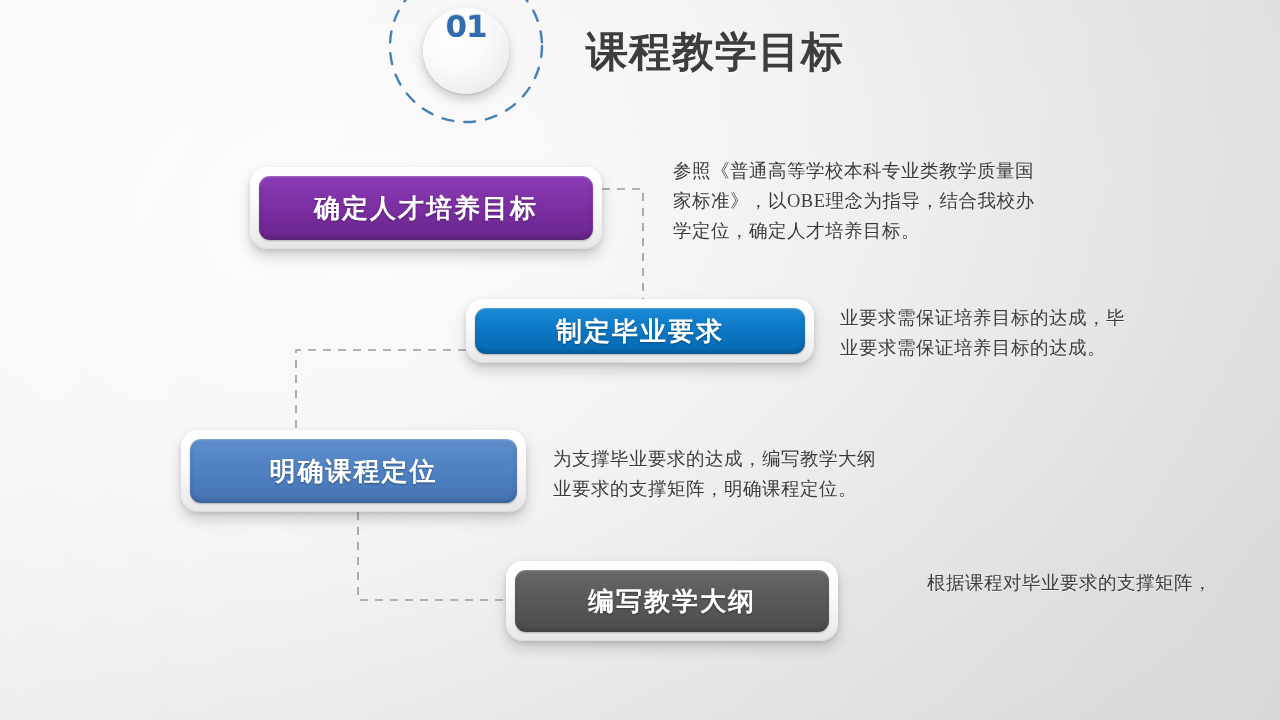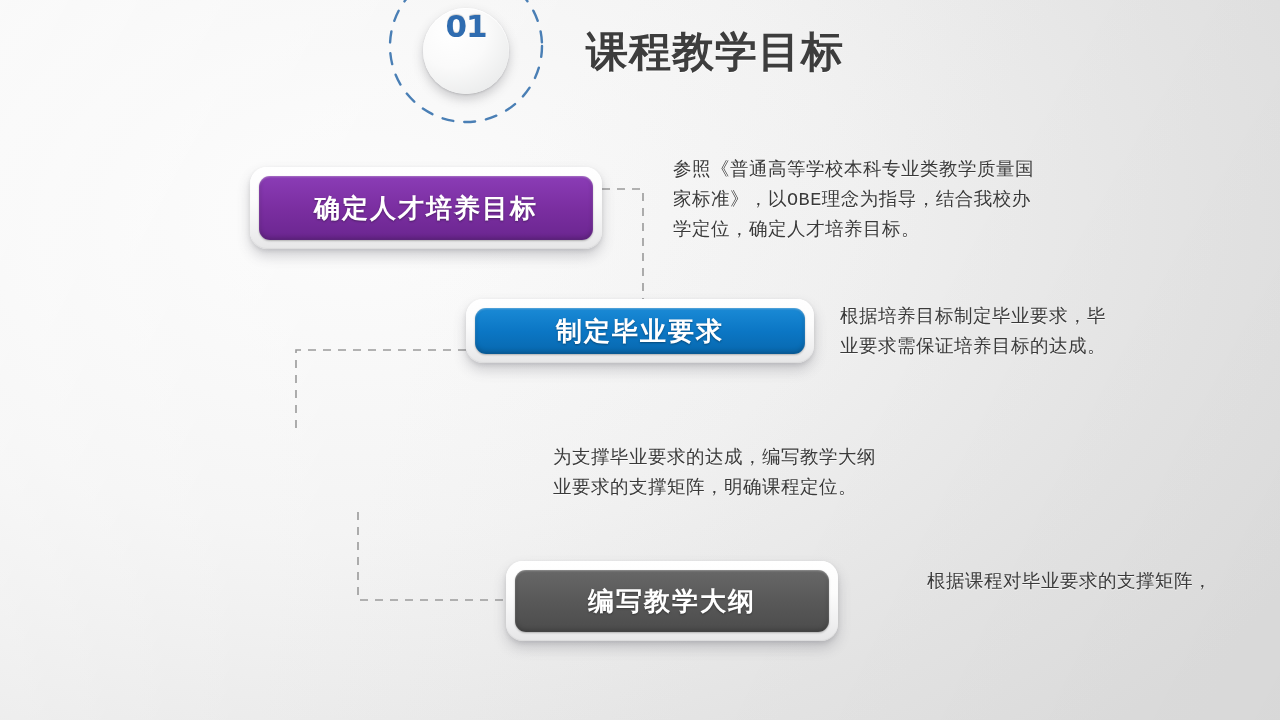--- a/index.html
+++ b/index.html
@@ -131,21 +131,21 @@
     font-weight: bold;
     letter-spacing: 2px;
     font-family: "DejaVu Sans", sans-serif;
     text-shadow: 0 1px 2px rgba(0,0,0,0.35);
     white-space: nowrap;
   }
 
   
   .desc {
     position: absolute;
-    font-family: Liberation Mono, monospace;
+    font-family: Liberation Serif, serif;
     font-size: 18.5px;
     line-height: 30px;
     color: #3a3a3a;
     letter-spacing: 0.5px;
     text-shadow: 0 1px 0 rgba(255,255,255,0.7);
   }
   .desc div { white-space: nowrap; }
 </style>
 </head>
 <body>
@@ -186,24 +186,29 @@
     <div>家标准》，以OBE理念为指导，结合我校办</div>
     <div>学定位，确定人才培养目标。</div>
   </div>
 
   <div class="pill" style="left:466px; top:299px; width:348px; height:64px;">
     <div class="pill-inner" style="background: linear-gradient(180deg,#1a8ad6 0%,#0b76c4 52%,#0868ae 100%);">
       <span class="pill-label">制定毕业要求</span>
     </div>
   </div>
   <div class="desc" style="left:840px; top:303px; width:330px;">
-    <div>根据培养目标制定毕业要求，毕</div>
+    <div>业要求需保证培养目标的达成，毕</div>
     <div>业要求需保证培养目标的达成。</div>
   </div>
 
+  <div class="pill" style="left:181px; top:430px; width:345px; height:82px;">
+    <div class="pill-inner" style="background: linear-gradient(180deg,#5e8ecd 0%,#4e80c2 52%,#4574b2 100%);">
+      <span class="pill-label">明确课程定位</span>
+    </div>
+  </div>
   <div class="desc" style="left:553px; top:444px; width:400px;">
     <div>为支撑毕业要求的达成，编写教学大纲</div>
     <div>业要求的支撑矩阵，明确课程定位。</div>
   </div>
 
   <div class="pill" style="left:506px; top:561px; width:332px; height:80px;">
     <div class="pill-inner" style="background: linear-gradient(180deg,#676767 0%,#585858 52%,#4c4c4c 100%);">
       <span class="pill-label">编写教学大纲</span>
     </div>
   </div>

